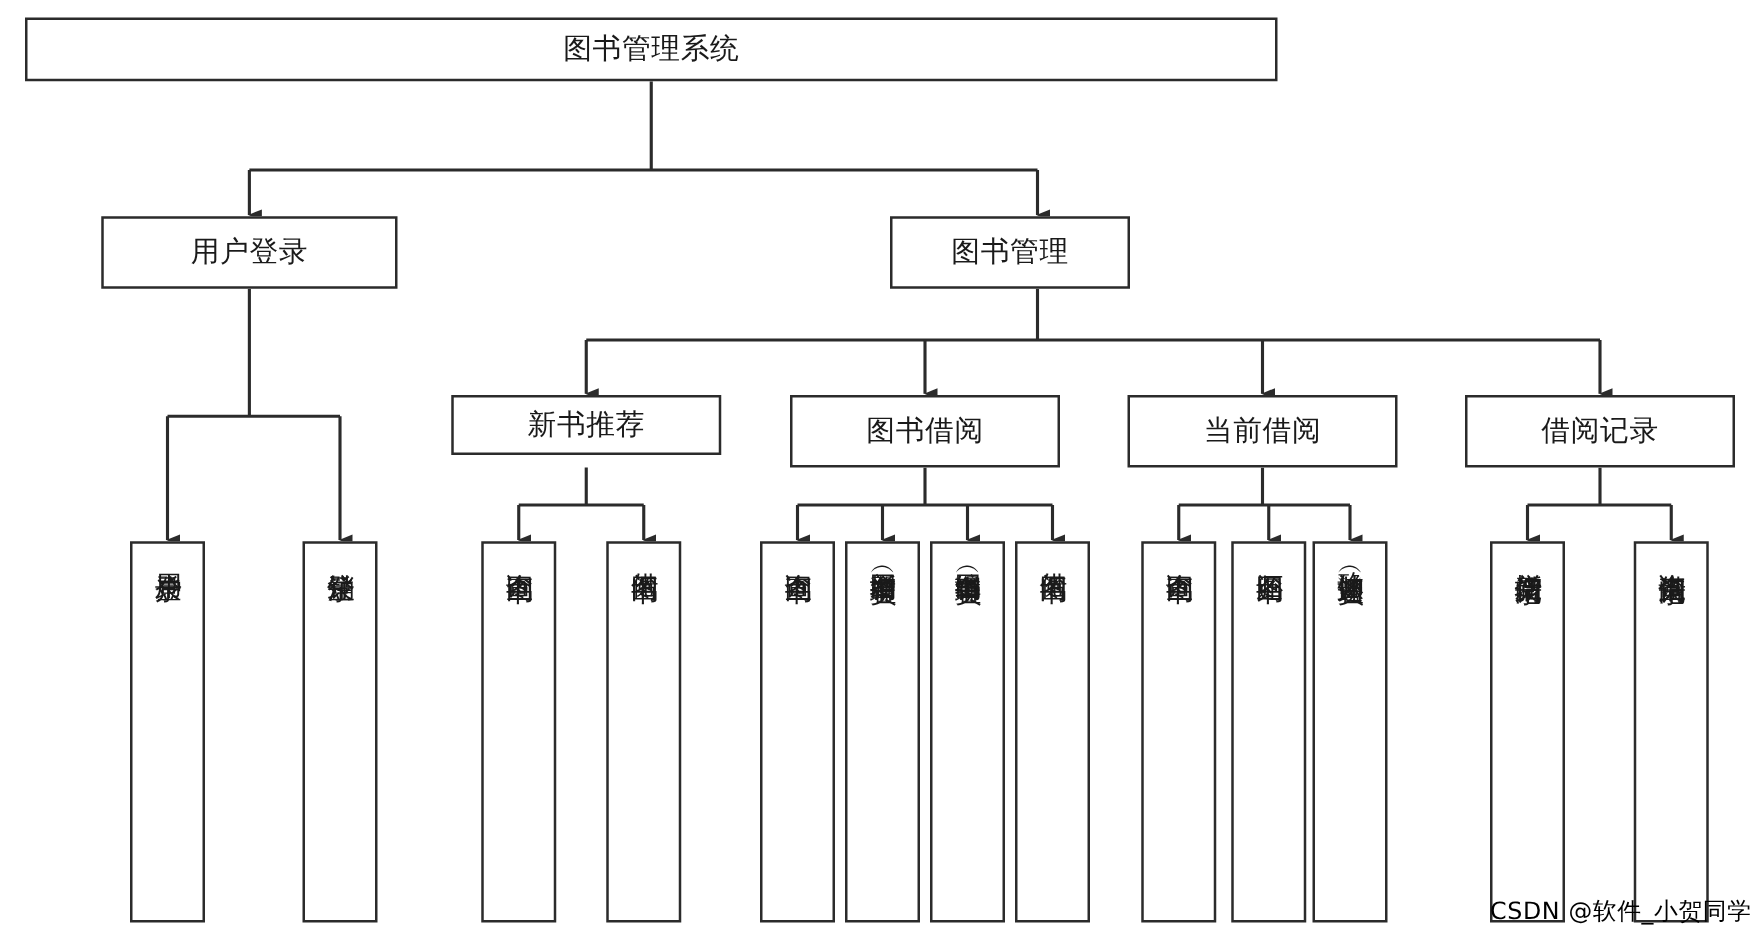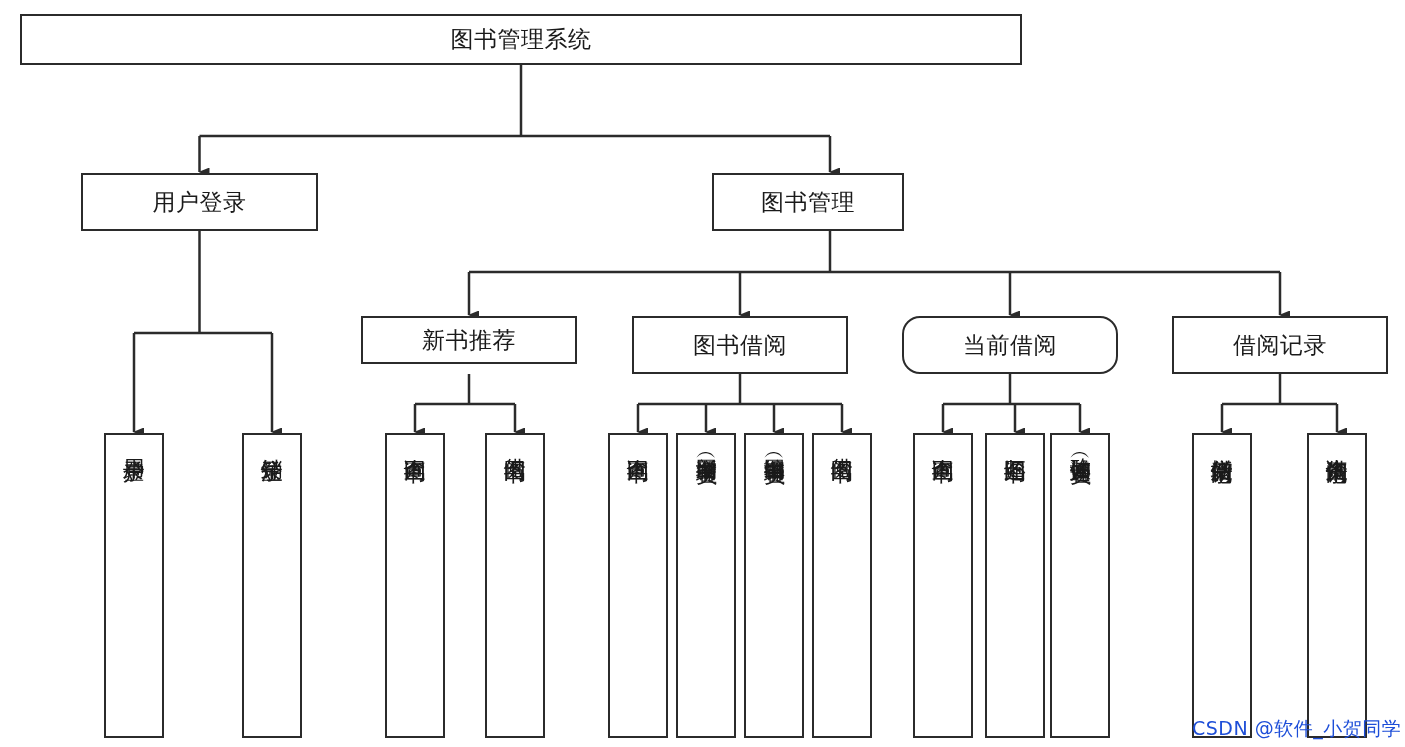--- a/index.html
+++ b/index.html
@@ -123,21 +123,21 @@
       </div>
       <div class="node horiz" style="left: 712px; top: 173px; width: 192px; height: 58px; border-color: rgb(43, 43, 43); background: rgb(255, 255, 255); color: rgb(26, 26, 26);">
         <span class="label">图书管理</span>
       </div>
       <div class="node horiz" style="left: 361px; top: 316px; width: 216px; height: 48px; border-color: rgb(43, 43, 43); background: rgb(255, 255, 255); color: rgb(26, 26, 26);">
         <span class="label">新书推荐</span>
       </div>
       <div class="node horiz" style="left: 632px; top: 316px; width: 216px; height: 58px; border-color: rgb(43, 43, 43); background: rgb(255, 255, 255); color: rgb(26, 26, 26);">
         <span class="label">图书借阅</span>
       </div>
-      <div class="node horiz" style="left: 902px; top: 316px; width: 216px; height: 58px; border-color: rgb(43, 43, 43); background: rgb(255, 255, 255); color: rgb(26, 26, 26); border-radius: 18px;">
+      <div class="node horiz" style="left: 902px; top: 316px; width: 216px; height: 58px; border-color: rgb(43, 43, 43); background: rgb(255, 255, 255); color: rgb(26, 26, 26);">
         <span class="label">当前借阅</span>
       </div>
       <div class="node horiz" style="left: 1172px; top: 316px; width: 216px; height: 58px; border-color: rgb(43, 43, 43); background: rgb(255, 255, 255); color: rgb(26, 26, 26); text-align: center;">
         <span class="label">借阅记录</span>
       </div>
       <div class="node vert" style="left: 104px; top: 433px; width: 60px; height: 305px; border-color: rgb(43, 43, 43); background: rgb(255, 255, 255); color: rgb(26, 26, 26);">
         <span class="label">用户登录</span>
       </div>
       <div class="node vert" style="left: 242px; top: 433px; width: 60px; height: 305px; border-color: rgb(43, 43, 43); background: rgb(255, 255, 255); color: rgb(26, 26, 26);">
         <span class="label">注销登录</span>
@@ -170,14 +170,14 @@
         <span class="label">确认归还（管理员）</span>
       </div>
       <div class="node vert" style="left: 1192px; top: 433px; width: 60px; height: 305px; border-color: rgb(43, 43, 43); background: rgb(255, 255, 255); color: rgb(26, 26, 26);">
         <span class="label">新增借阅记录</span>
       </div>
       <div class="node vert" style="left: 1307px; top: 433px; width: 60px; height: 305px; border-color: rgb(43, 43, 43); background: rgb(255, 255, 255); color: rgb(26, 26, 26);">
         <span class="label">查询借阅记录</span>
       </div>
     </div>
 
-  <div class="watermark" style="left: 1192px; top: 716px; color: #1d4ed8;">CSDN @软件_小贺同学</div>
+  <div class="watermark" style="left: 1192px; top: 716px; color: #000000;">CSDN @软件_小贺同学</div>
 </div>
 
 </body></html>

